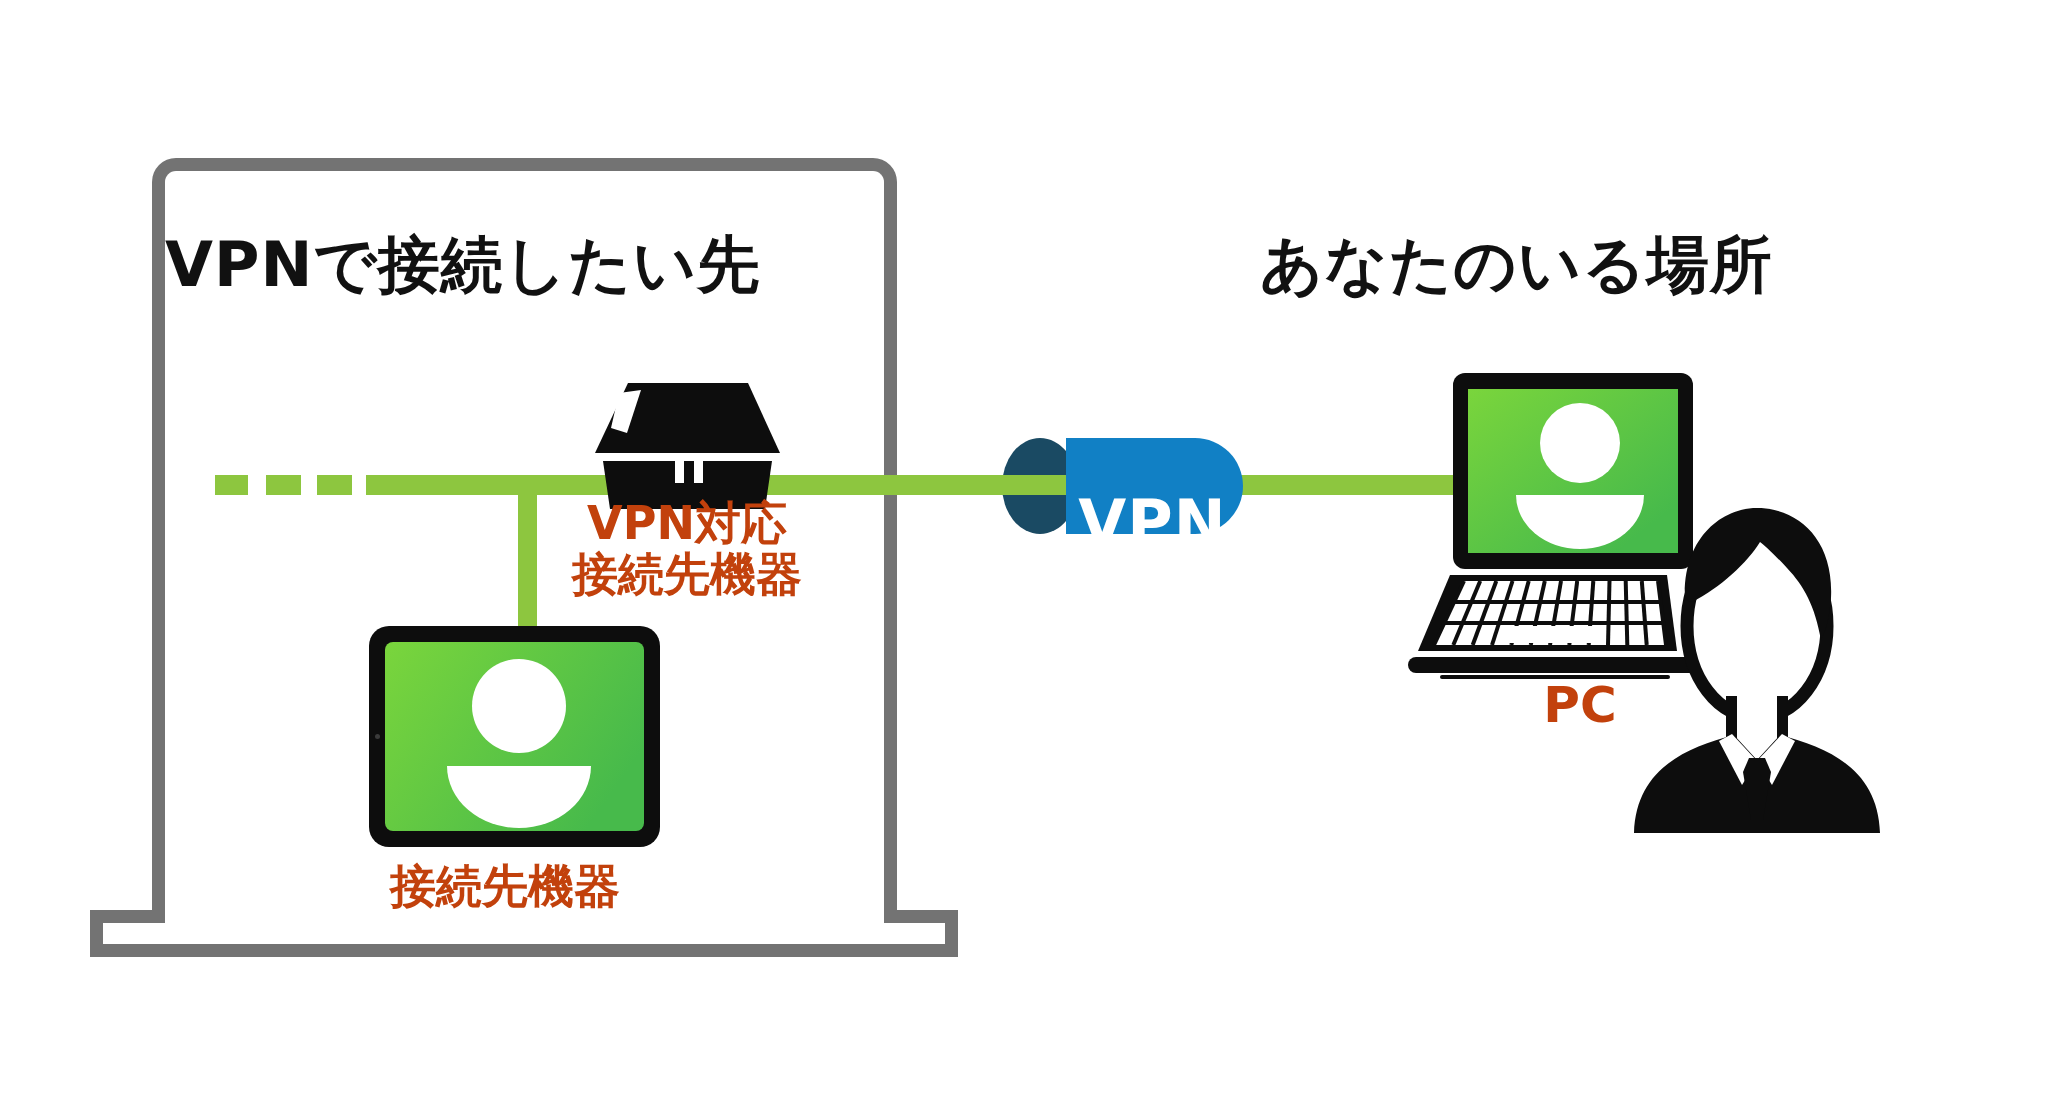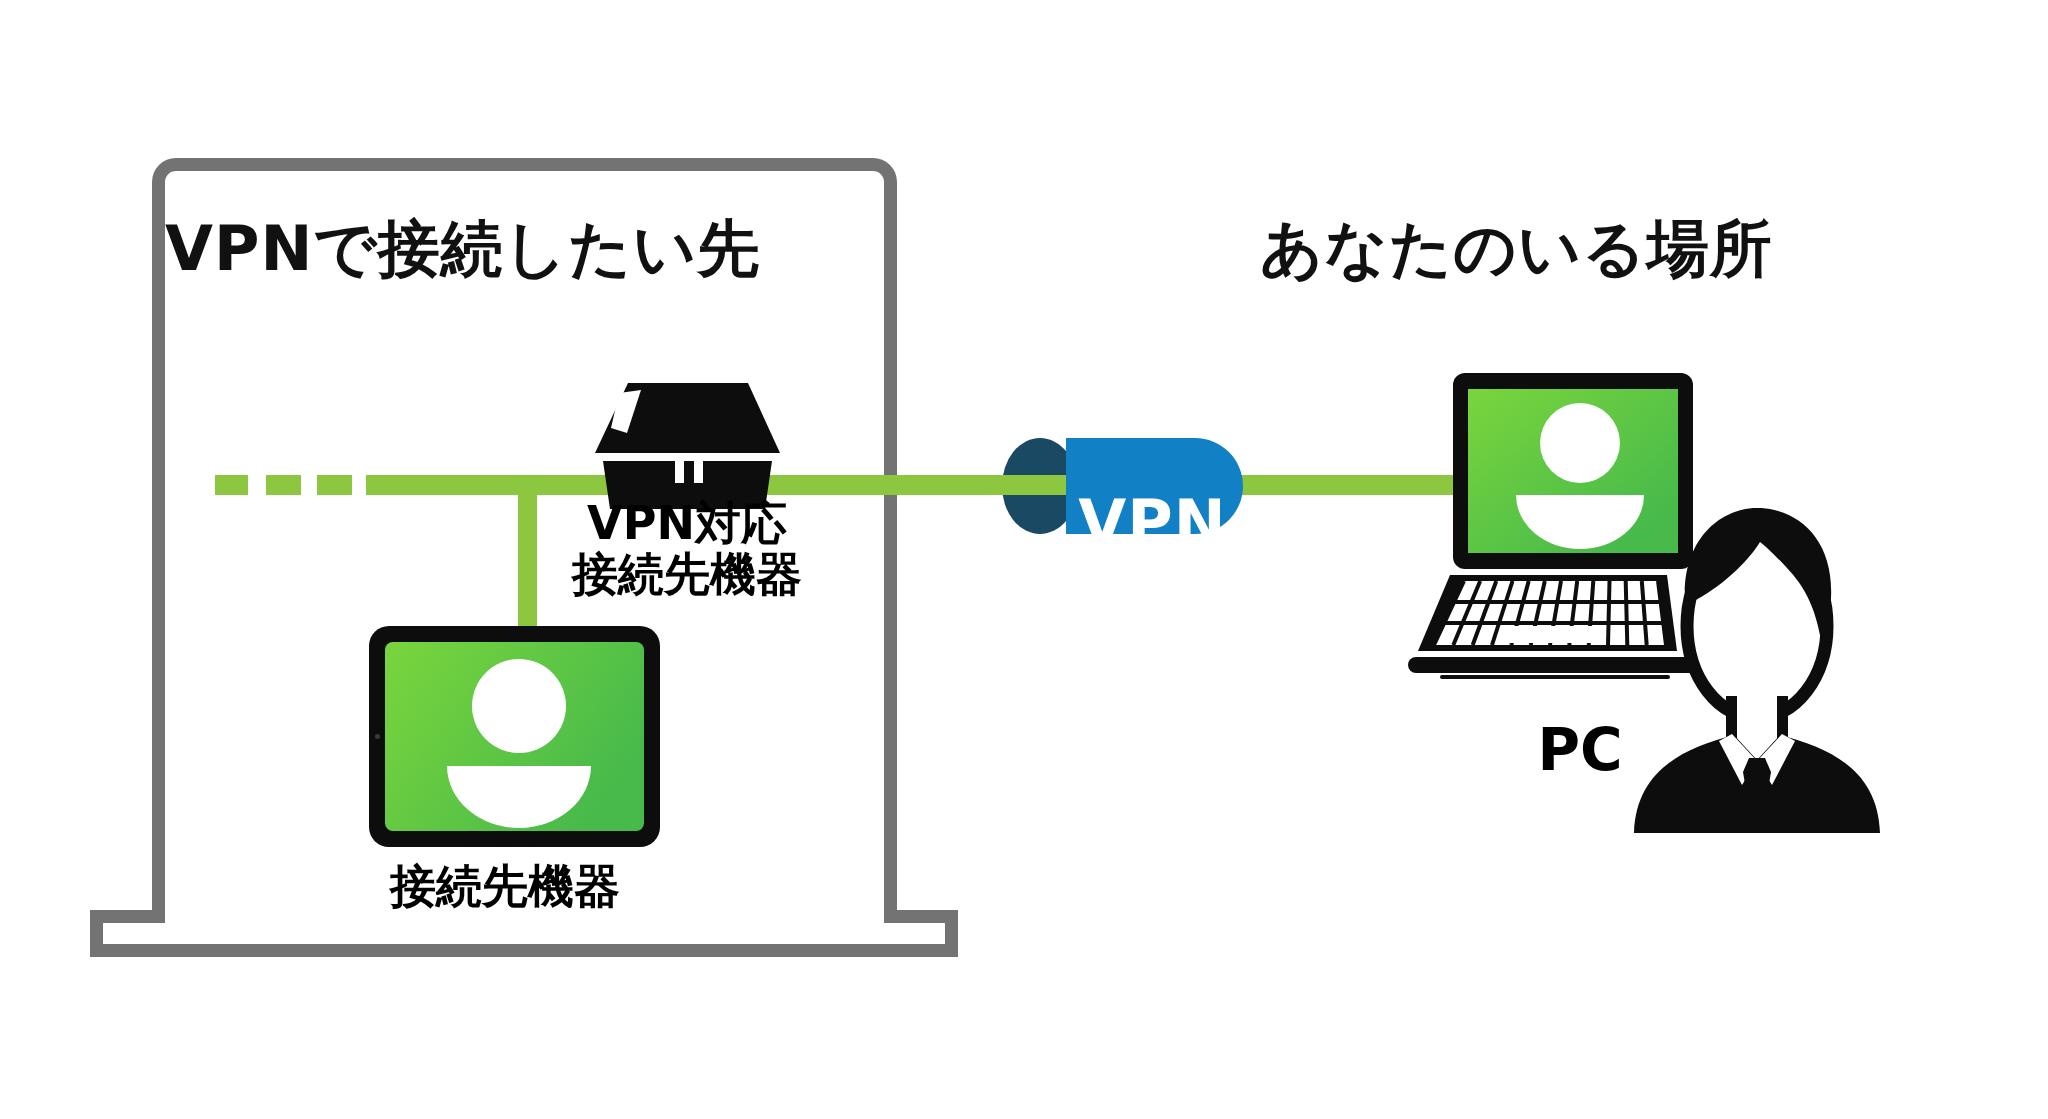--- a/index.html
+++ b/index.html
@@ -14,27 +14,27 @@
     border:13px solid #737373;border-bottom:none;border-radius:24px 24px 0 0;z-index:1;
   }
   .plinth{
     left:90px;top:910px;width:868px;height:47px;box-sizing:border-box;
     border:13px solid #737373;border-top:none;z-index:1;background:transparent;
   }
   .step-bar{top:910px;height:13px;background:#737373;z-index:1;}
   .step-bar.l{left:90px;width:75px;}
   .step-bar.r{left:884px;width:74px;}
   
-  .title{font-size:62px;font-weight:bold;color:#111;text-align:center;letter-spacing:1px;z-index:5;white-space:nowrap;}
+  .title{font-size:62px;font-weight:bold;color:#111;text-align:center;letter-spacing:1px;z-index:5;white-space:nowrap;margin-top:16px;}
   .t-left{left:165px;top:207px;width:545px;}
   .t-right{left:1260px;top:207px;width:500px;}
-  .label{font-weight:bold;color:#000000;text-align:center;z-index:6;white-space:nowrap;}
+  .label{font-weight:bold;color:#c2410c;text-align:center;z-index:6;white-space:nowrap;}
   .router-label{left:537px;top:498px;width:300px;font-size:46px;line-height:51px;}
   .device-label{left:305px;top:856px;width:400px;font-size:46px;}
-  .pc-label{left:1505px;top:716px;width:150px;font-size:58px;}
+  .pc-label{left:1505px;top:676px;width:150px;font-size:50px;}
   
   .gline{background:#8dc63f;z-index:2;}
   .dash1{left:215px;top:475px;width:33px;height:20px;}
   .dash2{left:266px;top:475px;width:35px;height:20px;}
   .dash3{left:317px;top:475px;width:35px;height:20px;}
   .main-line{left:366px;top:475px;width:1089px;height:20px;}
   .vert-line{left:518px;top:483px;width:19px;height:148px;}
   .over-ellipse{left:1002px;top:475px;width:64px;height:20px;z-index:5;}
   
   .router-svg{left:595px;top:383px;z-index:3;}

